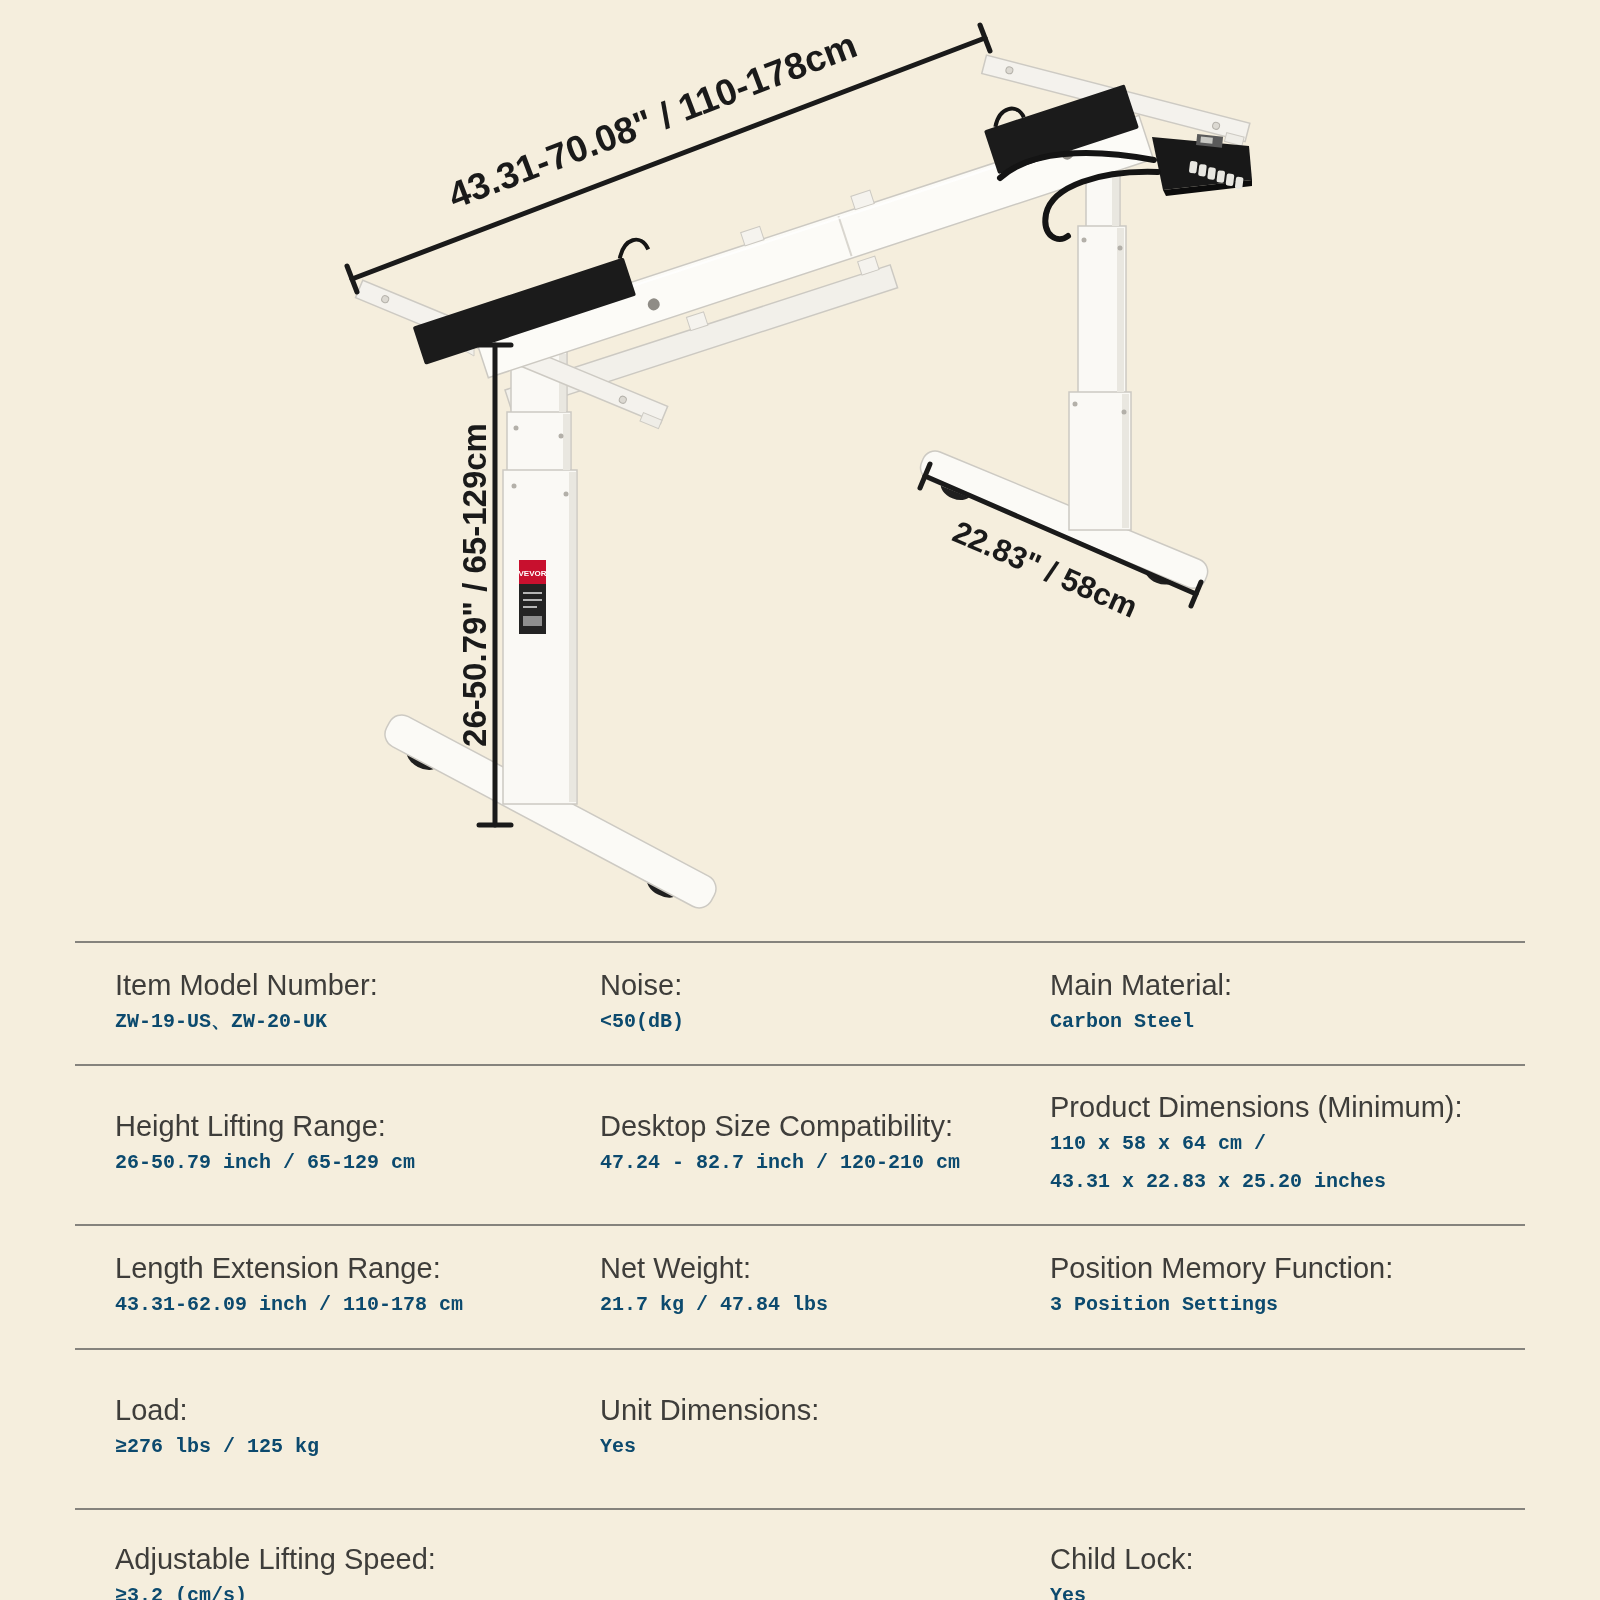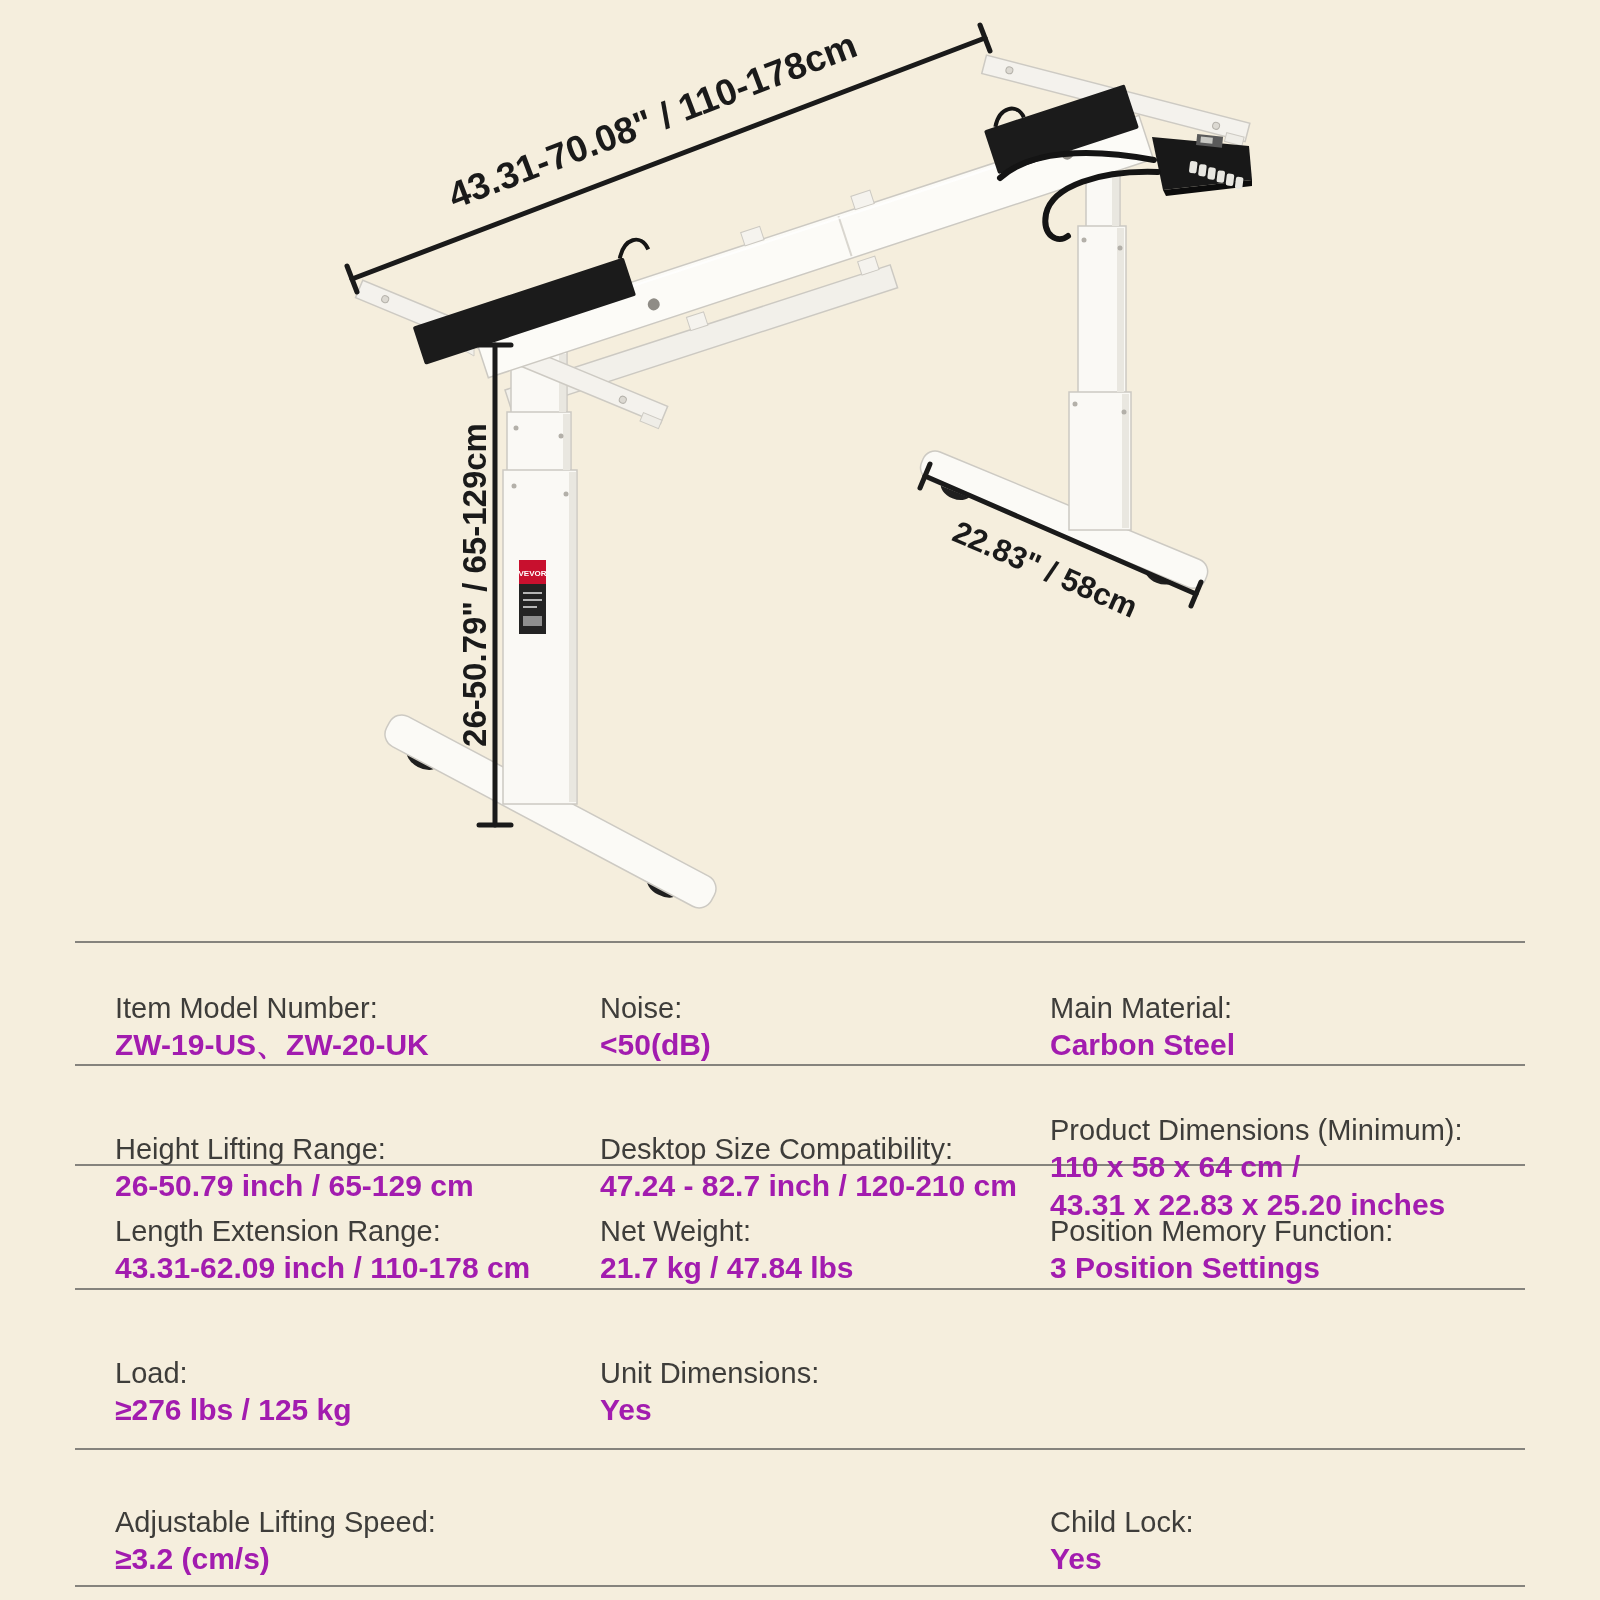--- a/index.html
+++ b/index.html
@@ -13,27 +13,27 @@
   .brand-text{font-family:"Liberation Sans",sans-serif;font-weight:bold;fill:#ffffff;}
 
   .spec{position:absolute;top:941px;left:75px;width:1450px;}
   .spec::after{content:"";display:block;border-top:2px solid #85837d;}
   .spec-row{
     display:grid;grid-template-columns:485px 450px 1fr;
     align-items:center;border-top:2px solid #85837d;
     padding-left:40px;box-sizing:border-box;
   }
   .spec-row:nth-child(1){height:123px;}
-  .spec-row:nth-child(2){height:100px;}
+  .spec-row:nth-child(2){height:160px;}
   .spec-row:nth-child(3){height:124px;}
   .spec-row:nth-child(4){height:160px;}
   .spec-row:nth-child(5){height:137px;}
-  .cell{padding-right:24px;margin-top:46px;}
+  .cell{padding-right:24px;}
   .label{font-size:29px;color:#3e3d3a;line-height:36px;}
-  .value{font-size:30px;font-weight:bold;color:#a21caf;line-height:38px;}
+  .value{font-size:20px;font-weight:bold;color:#0c4a6e;line-height:38px;font-family:Liberation Mono, monospace;}
   .label:empty,.value:empty{display:none;}
 </style>
 </head>
 <body>
 
 <div class="page">
 
   <svg class="illustration" viewBox="0 0 1600 941" width="1600" height="941">
 
     <g transform="translate(505,390) rotate(-18)">

